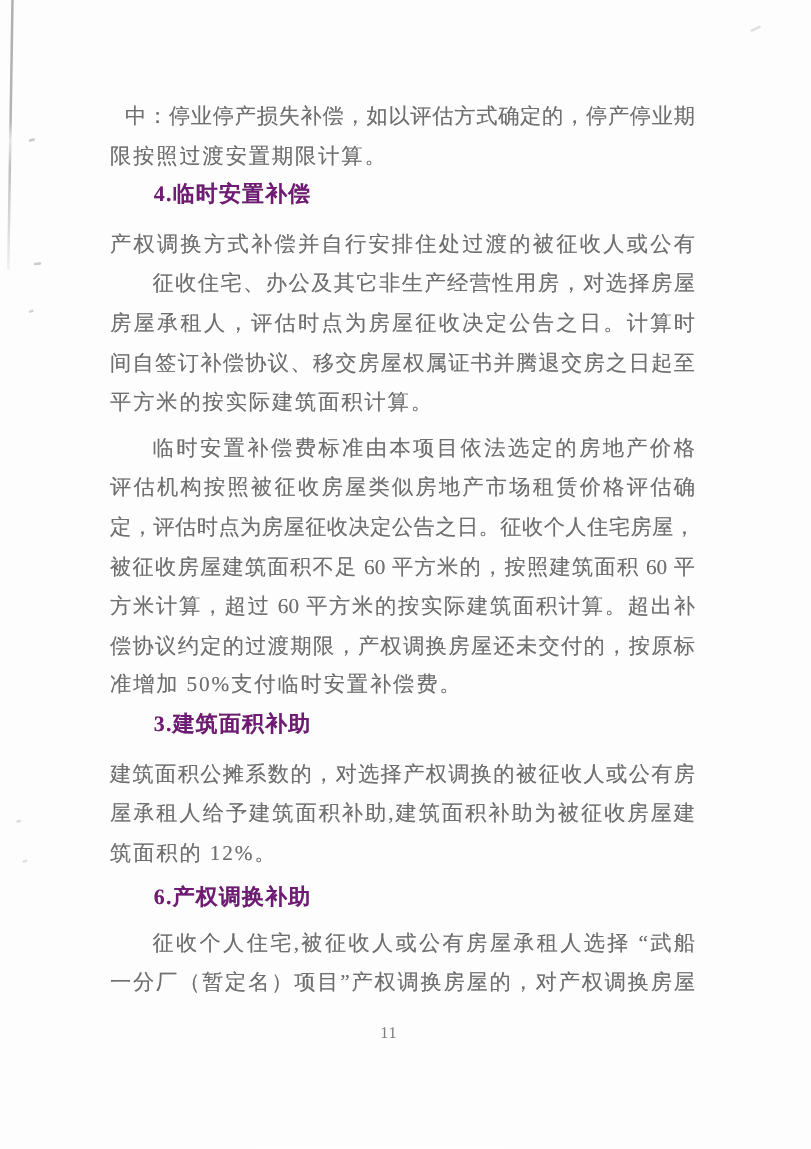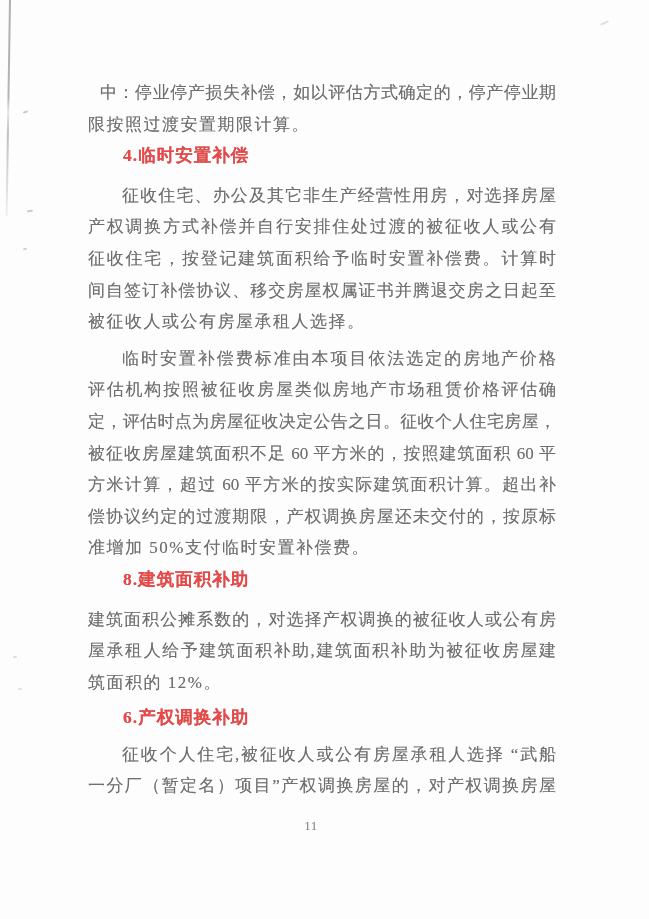--- a/index.html
+++ b/index.html
@@ -29,21 +29,21 @@
   .para { margin: 0; }
   .para.space-before { margin-top: 5px; }
   .line { text-align: justify; }
   .line.full { text-align-last: justify; }
   .line.end  { text-align-last: left; letter-spacing: 1.5px; }
   .line.first { text-indent: 34px; }
   .heading {
     margin: 0 0 8px 35px;
     font-weight: 700;
     font-size: 17.5px;
-    color: #ef4444;
+    color: #701a75;
     letter-spacing: 1px;
     text-shadow: 0 0 0.4px rgba(80,80,80,0.6);
   }
   [data-name="heading-6"] { margin-top: 4px; margin-bottom: 5px; }
   
   .page-number {
     position: absolute;
     left: 296px;
     top: 818px;
     width: 30px;
@@ -85,36 +85,36 @@
   <div class="artifact speck s5" data-name="scan-artifact-speck"></div>
   <div class="artifact speck s6" data-name="scan-artifact-speck"></div>
 
   <main class="content" data-name="document-content">
       <div class="para" data-name="para-business-loss-continuation">
         <div class="line full first" data-name="text-line" style="text-indent: 12px;">中：停业停产损失补偿，如以评估方式确定的，停产停业期</div>
         <div class="line end" data-name="text-line">限按照过渡安置期限计算。</div>
       </div>
       <div class="heading" data-name="heading-4">4.临时安置补偿</div>
       <div class="para" data-name="para-temporary-resettlement">
+        <div class="line full" data-name="text-line">产权调换方式补偿并自行安排住处过渡的被征收人或公有</div>
         <div class="line full first" data-name="text-line">征收住宅、办公及其它非生产经营性用房，对选择房屋</div>
-        <div class="line full" data-name="text-line">产权调换方式补偿并自行安排住处过渡的被征收人或公有</div>
-        <div class="line full" data-name="text-line">征收住宅，按登记建筑面积给予临时安置补偿费。计算时</div>
+        <div class="line full" data-name="text-line">房屋承租人，评估时点为房屋征收决定公告之日。计算时</div>
         <div class="line full" data-name="text-line">间自签订补偿协议、移交房屋权属证书并腾退交房之日起至</div>
-        <div class="line end" data-name="text-line">被征收人或公有房屋承租人选择。</div>
+        <div class="line end" data-name="text-line">平方米的按实际建筑面积计算。</div>
       </div>
       <div class="para space-before" data-name="para-temporary-fee-standard">
         <div class="line full first" data-name="text-line">临时安置补偿费标准由本项目依法选定的房地产价格</div>
         <div class="line full" data-name="text-line">评估机构按照被征收房屋类似房地产市场租赁价格评估确</div>
         <div class="line full" data-name="text-line">定，评估时点为房屋征收决定公告之日。征收个人住宅房屋，</div>
         <div class="line full" data-name="text-line">被征收房屋建筑面积不足 60 平方米的，按照建筑面积 60 平</div>
         <div class="line full" data-name="text-line">方米计算，超过 60 平方米的按实际建筑面积计算。超出补</div>
         <div class="line full" data-name="text-line">偿协议约定的过渡期限，产权调换房屋还未交付的，按原标</div>
         <div class="line end" data-name="text-line">准增加 50%支付临时安置补偿费。</div>
       </div>
-      <div class="heading" data-name="heading-5">8.建筑面积补助</div>
+      <div class="heading" data-name="heading-5">3.建筑面积补助</div>
       <div class="para" data-name="para-building-area-subsidy">
         <div class="line full" data-name="text-line">建筑面积公摊系数的，对选择产权调换的被征收人或公有房</div>
         <div class="line full" data-name="text-line">屋承租人给予建筑面积补助,建筑面积补助为被征收房屋建</div>
         <div class="line end" data-name="text-line">筑面积的 12%。</div>
       </div>
       <div class="heading" data-name="heading-6">6.产权调换补助</div>
       <div class="para" data-name="para-property-exchange-subsidy">
         <div class="line full first" data-name="text-line">征收个人住宅,被征收人或公有房屋承租人选择 “武船</div>
         <div class="line full" data-name="text-line">一分厂（暂定名）项目”产权调换房屋的，对产权调换房屋</div>
       </div>

